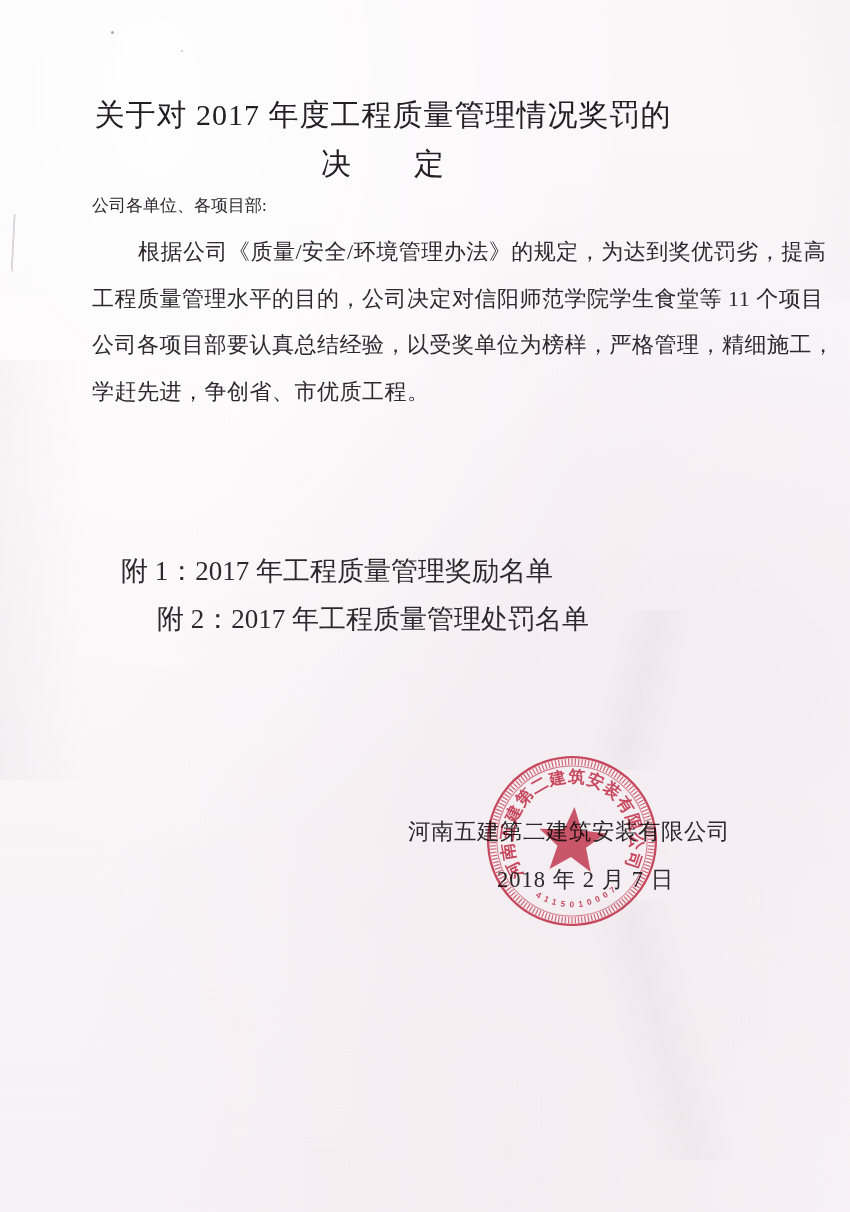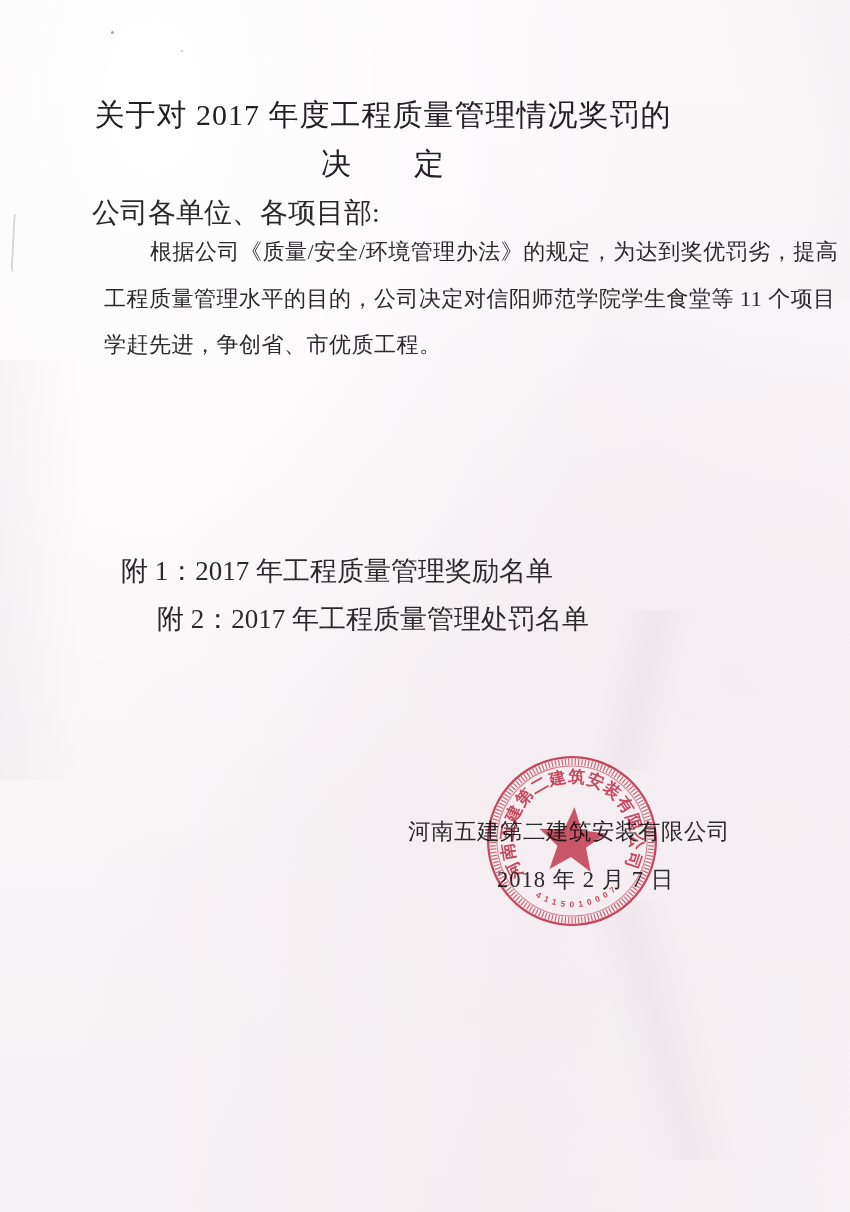--- a/index.html
+++ b/index.html
@@ -46,22 +46,22 @@
     transform: rotate(3deg);
   }
 
   .txt { position: absolute; white-space: nowrap; }
   .title-line {
     width: 766px; text-align: center;
     font-size: 30px; letter-spacing: 1px; color: #222024;
   }
   .title-1 { top: 95px; }
   .title-2 { top: 144px; }
-  .salutation { left: 92px; top: 194px; font-size: 28px; }
-  .body-block { position: absolute; left: 104px; top: 229px; }
+  .salutation { left: 92px; top: 194px; font-size: 17px; }
+  .body-block { position: absolute; left: 92px; top: 229px; }
   .body-line {
     white-space: nowrap;
     font-size: 22px; letter-spacing: 0.5px;
     line-height: 46.5px; height: 46.5px;
   }
   .body-line.indent { padding-left: 46px; }
   .attach { left: 121px; font-size: 27px; }
   .attach-1 { top: 553px; }
   .attach-2 { top: 601px; margin-left: 36px; }
   .company-line { left: 408px; top: 816px; font-size: 22.5px; letter-spacing: 0.5px; }
@@ -94,20 +94,21 @@
   <div class="scratch"></div>
 
   <div class="txt title-line title-1">关于对 2017 年度工程质量管理情况奖罚的</div>
   <div class="txt title-line title-2">决　　定</div>
 
   <div class="txt salutation">公司各单位、各项目部:</div>
 
   <div class="body-block">
     <div class="body-line indent">根据公司《质量/安全/环境管理办法》的规定，为达到奖优罚劣，提高</div>
     <div class="body-line">工程质量管理水平的目的，公司决定对信阳师范学院学生食堂等 11 个项目</div>
+    <div class="body-line">公司各项目部要认真总结经验，以受奖单位为榜样，严格管理，精细施工，</div>
     <div class="body-line">学赶先进，争创省、市优质工程。</div>
   </div>
 
   <div class="txt attach attach-1">附 1：2017 年工程质量管理奖励名单</div>
   <div class="txt attach attach-2">附 2：2017 年工程质量管理处罚名单</div>
 
   <div class="txt company-line">河南五建第二建筑安装有限公司</div>
   <div class="txt date-line">2018 年 2 月 7 日</div>
 
   <svg class="seal" viewBox="0 0 170 170" xmlns="http://www.w3.org/2000/svg">

